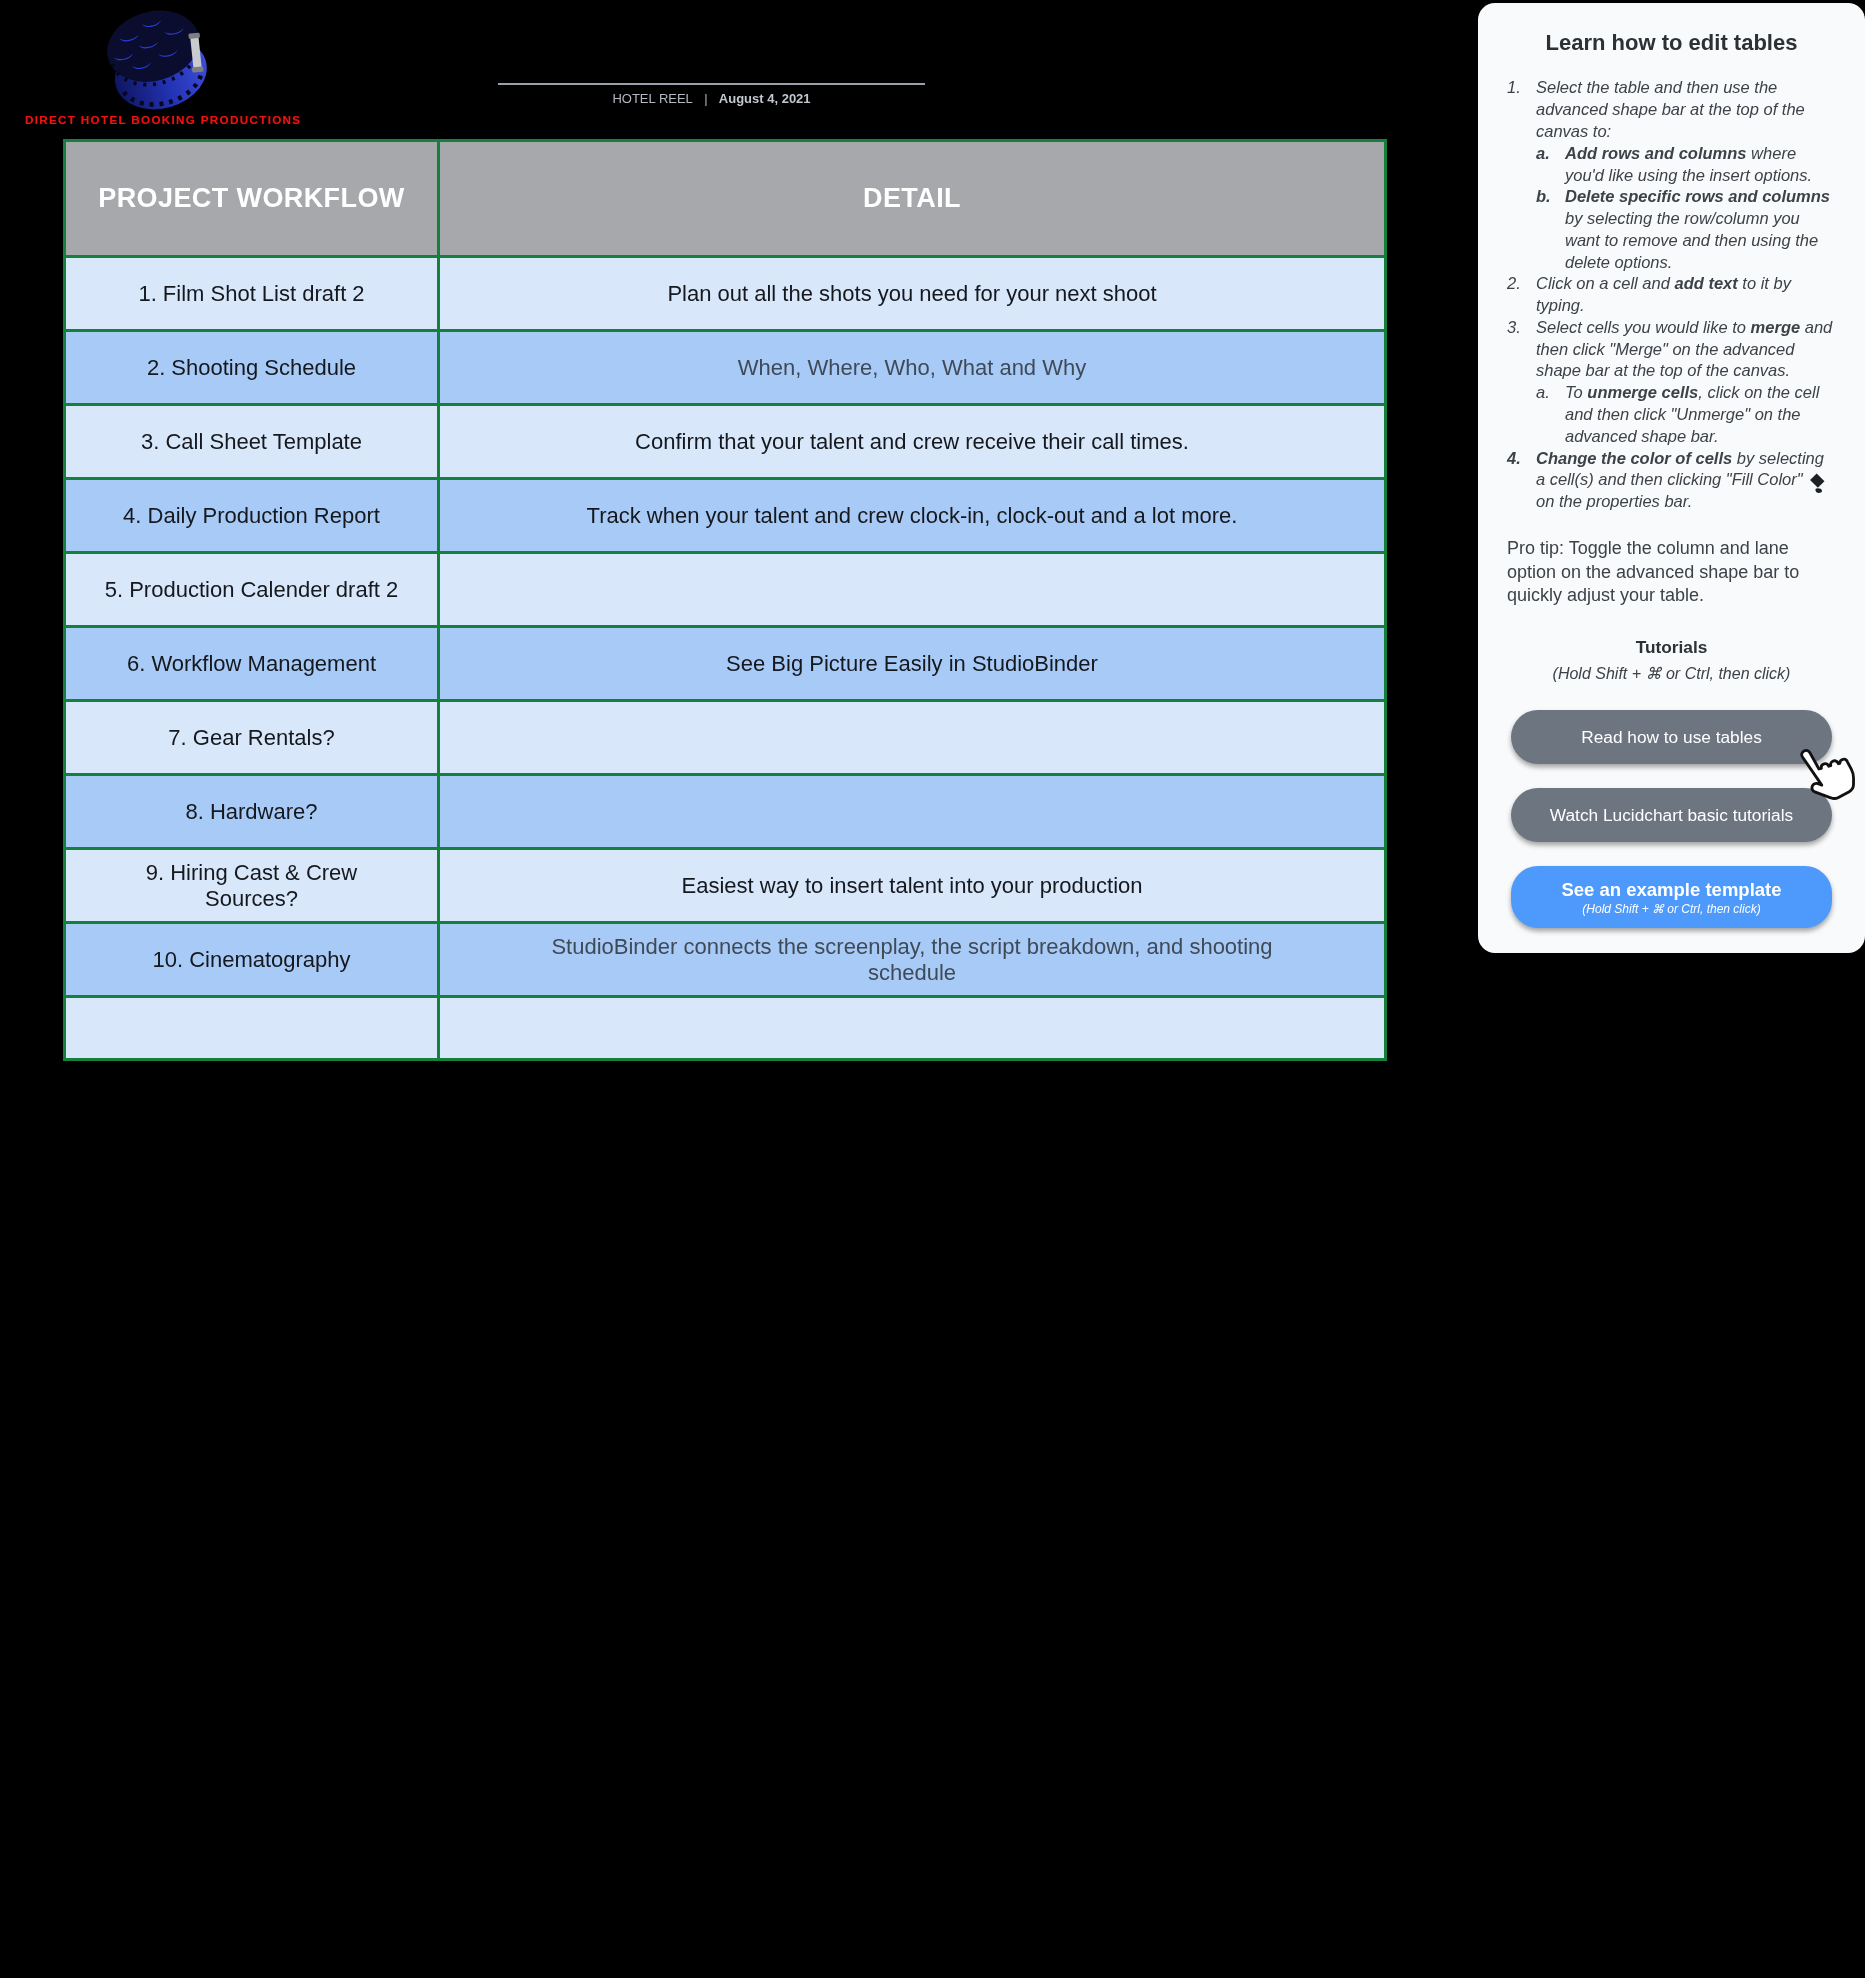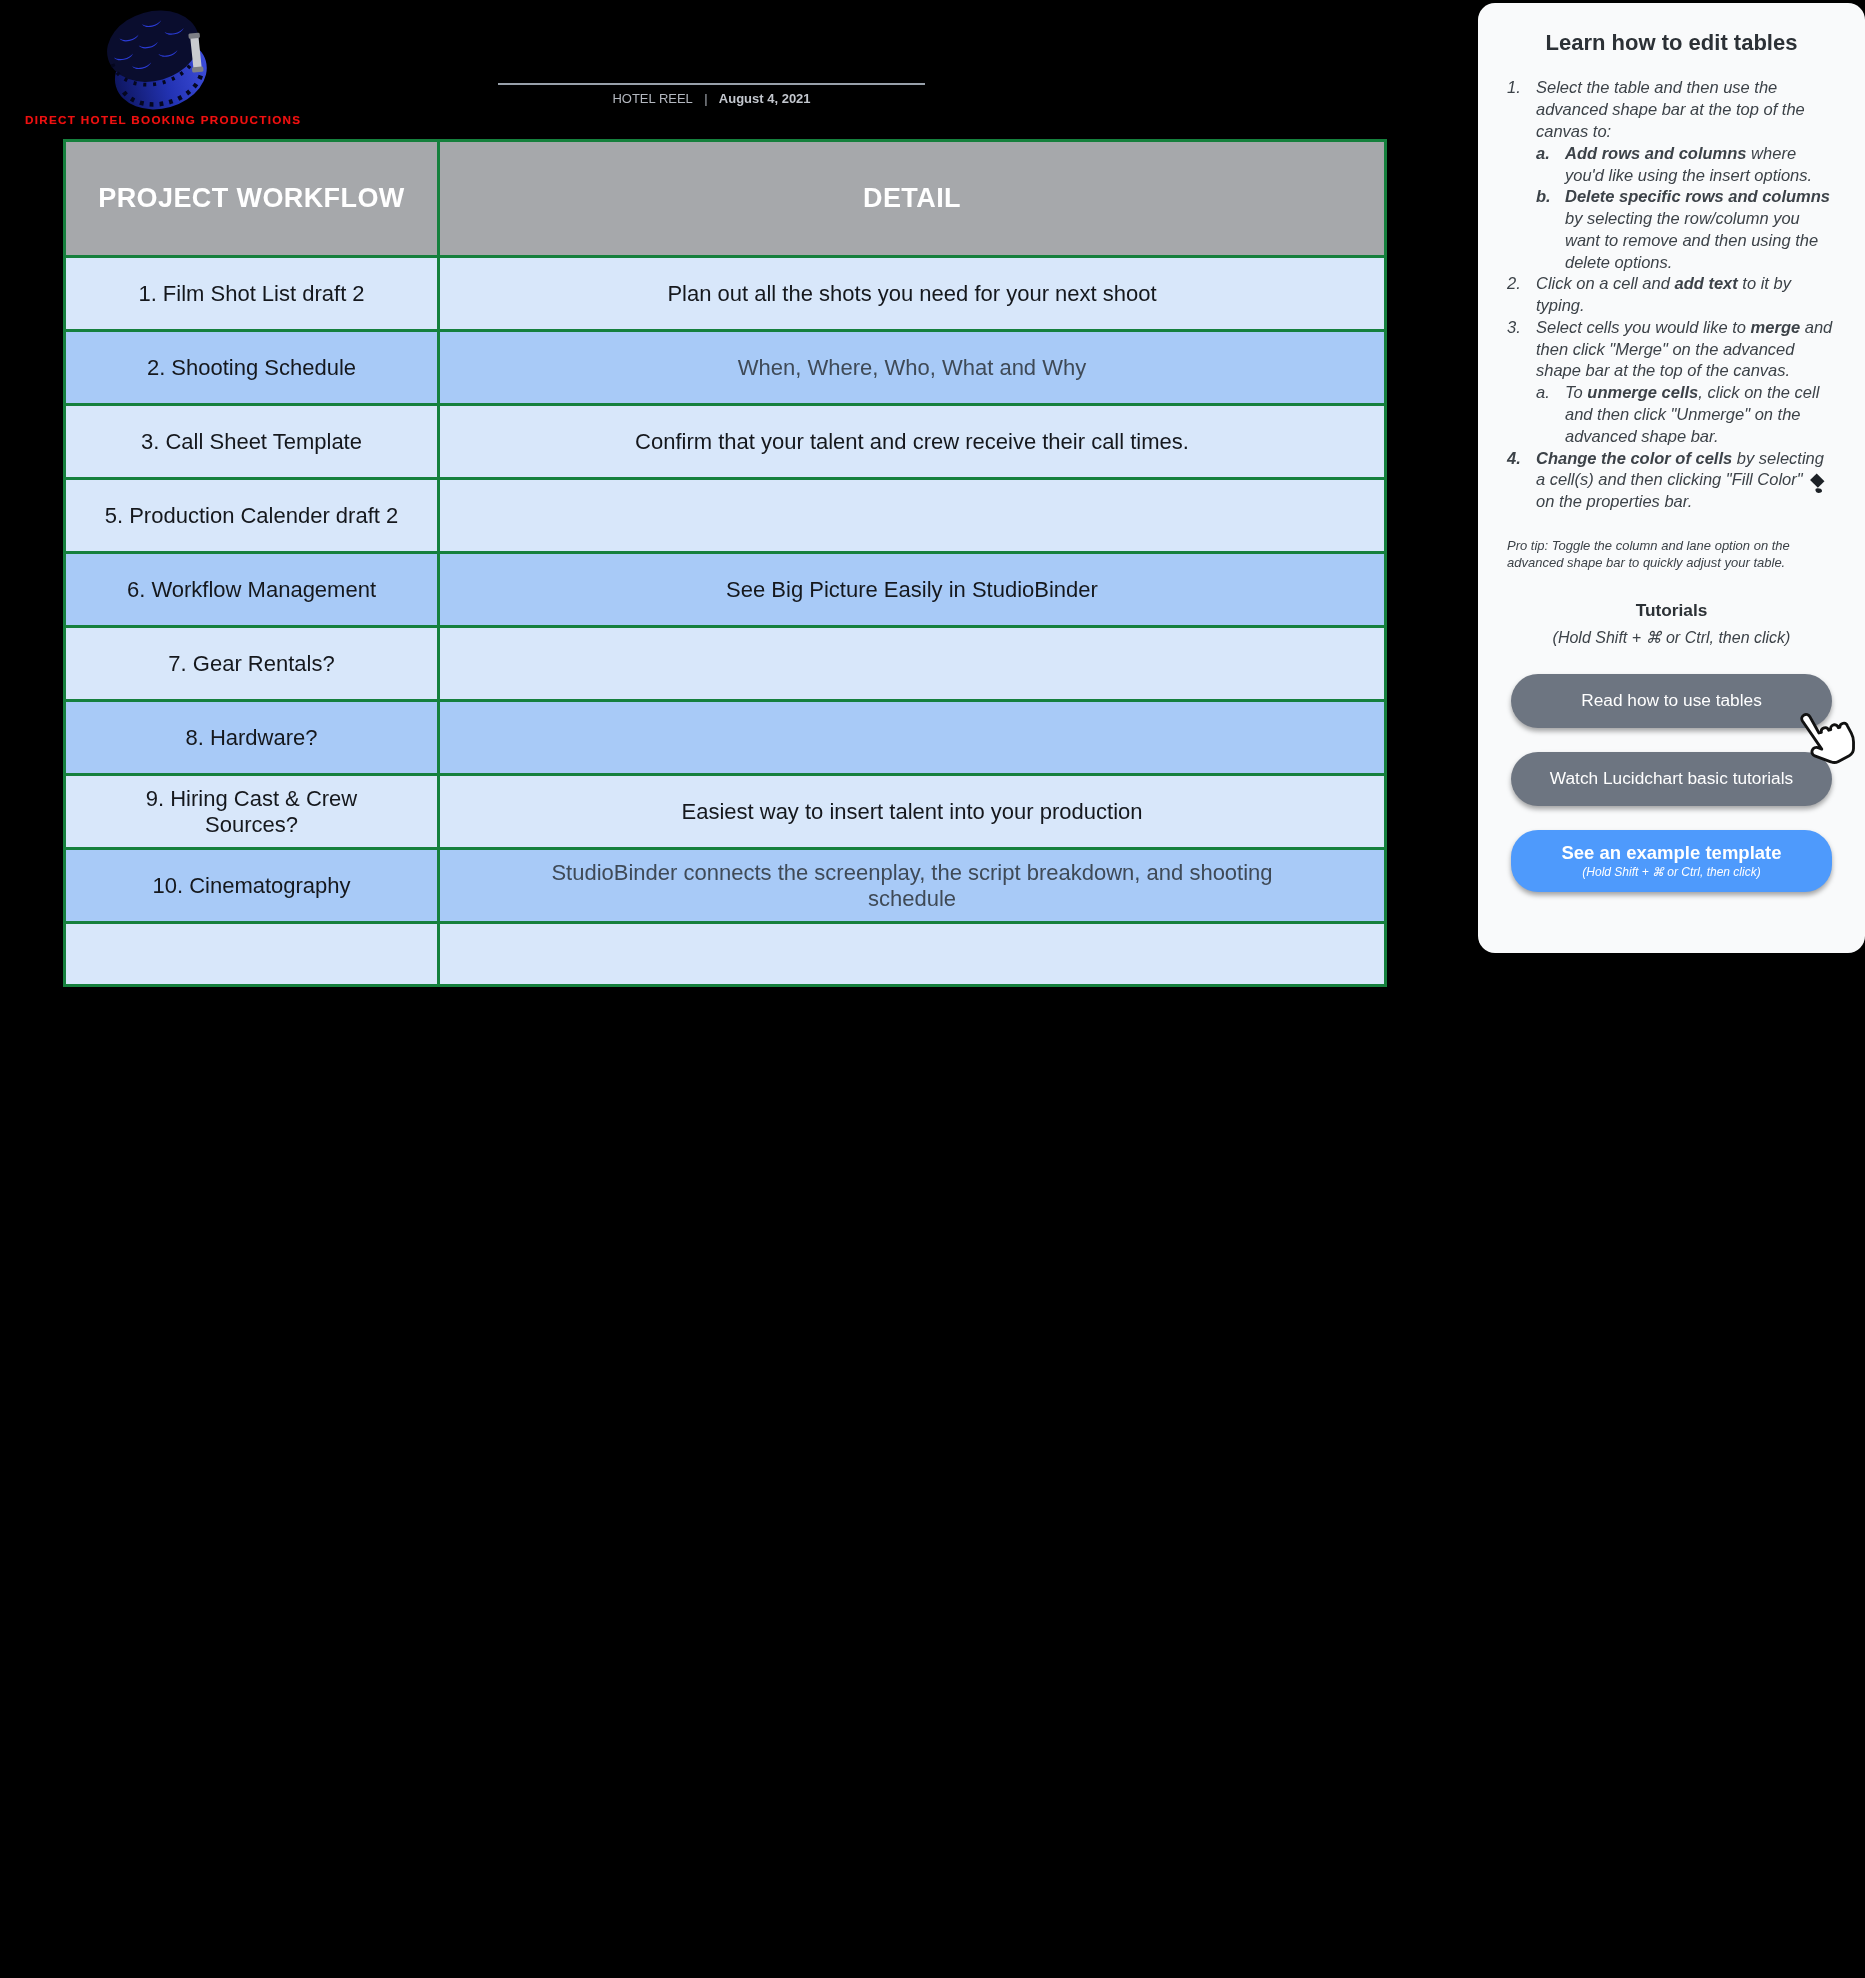--- a/index.html
+++ b/index.html
@@ -54,21 +54,21 @@
   .hp-list{font-style:italic;font-size:16.5px;line-height:1.32;}
   .instr{display:flex;}
   .instr .marker{flex:none;width:29px;}
   .instr.lvl2{padding-left:29px;}
   .instr.boldmark .marker{font-weight:bold;}
   .itext b{font-weight:bold;}
   .bucket-icon{display:inline-block;width:10.5px;height:10.5px;background:#1d2126;
     transform:rotate(45deg) scaleY(.85);margin:0 8px 0 4.8px;position:relative;}
   .bucket-icon::after{content:"";position:absolute;width:4.8px;height:7.3px;background:#1d2126;
     border-radius:50% 50% 50% 50%/62% 62% 38% 38%;right:-4.8px;bottom:-5.6px;transform:rotate(40deg);}
-  .hp-protip{font-style:italic;font-size:13px;line-height:1.32;margin-top:24px;}
+  .hp-protip{font-size:18px;line-height:1.32;margin-top:24px;}
   .hp-tut-head{margin-top:29px;text-align:center;font-weight:bold;font-size:17.3px;color:#2c3136;}
   .hp-tut-hint{margin-top:6.4px;text-align:center;font-style:italic;font-size:16px;}
   .hp-buttons{margin-top:27px;display:flex;flex-direction:column;align-items:center;gap:24px;position:relative;}
   .btn{width:321px;border-radius:27px;color:#fff;display:flex;flex-direction:column;
     align-items:center;justify-content:center;box-shadow:0 3.2px 5.6px rgba(0,0,0,.35);cursor:pointer;}
   .btn.gray{background:#6d7581;height:54px;font-size:17.3px;}
   .btn.blue{background:#4e9afc;height:62px;font-size:18.5px;font-weight:bold;}
   .btn .sub{font-size:12px;font-style:italic;font-weight:normal;margin-top:1.6px;}
   .hand-cursor{position:absolute;left:287px;top:26px;width:61px;height:73px;transform:rotate(-28deg);}
 </style>
@@ -134,20 +134,24 @@
   <tr class="medium">
     <td class="workflow">2. Shooting Schedule</td>
     <td class="detail muted">When, Where, Who, What and Why</td>
   </tr>
 
   <tr class="light">
     <td class="workflow">3. Call Sheet Template</td>
     <td class="detail">Confirm that your talent and crew receive their call times.</td>
   </tr>
 
+  <tr class="medium">
+    <td class="workflow">4. Daily Production Report</td>
+    <td class="detail">Track when your talent and crew clock-in, clock-out and a lot more.</td>
+  </tr>
 
   <tr class="light">
     <td class="workflow">5. Production Calender  draft 2</td>
     <td class="detail"></td>
   </tr>
 
   <tr class="medium">
     <td class="workflow">6. Workflow Management</td>
     <td class="detail">See Big Picture Easily in StudioBinder</td>
   </tr>

